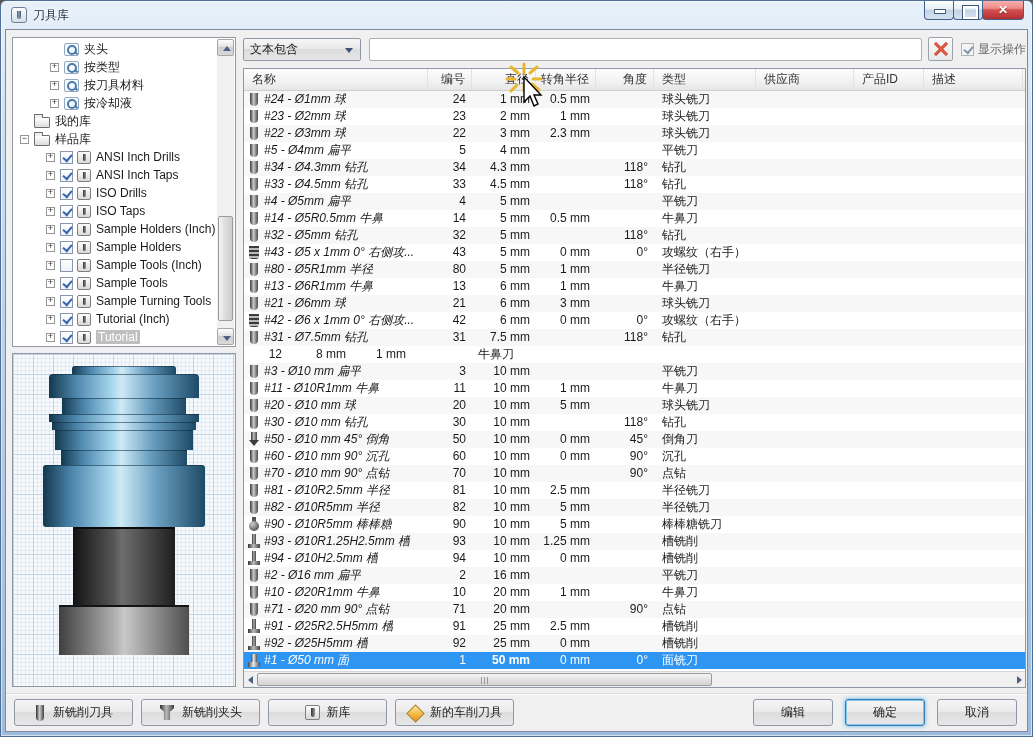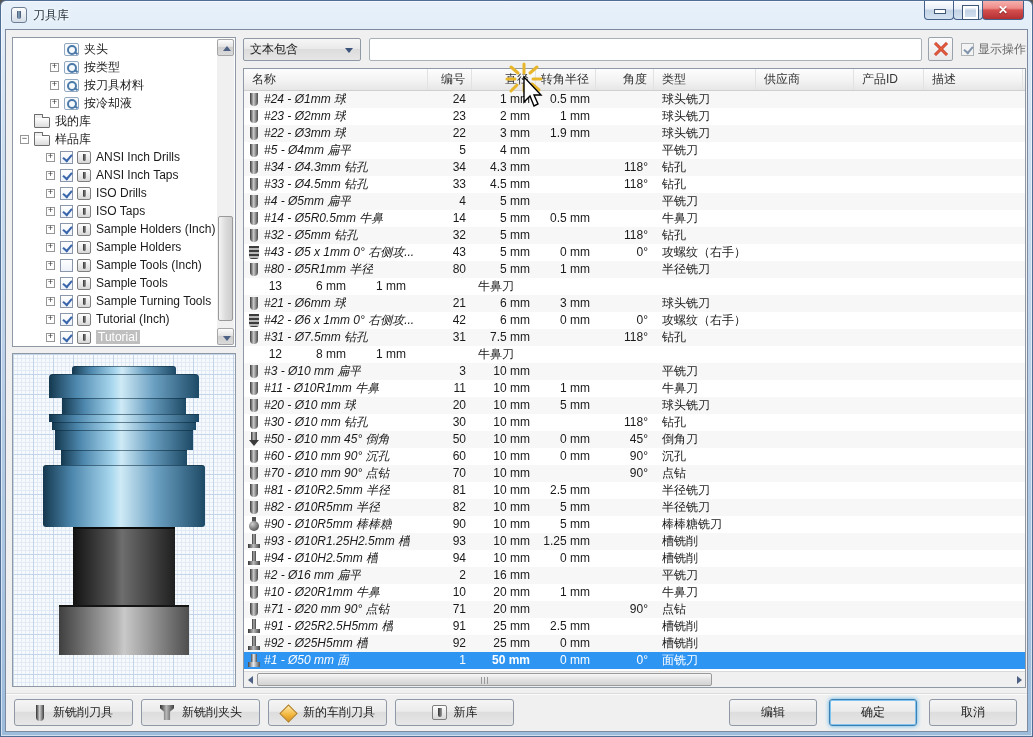--- a/index.html
+++ b/index.html
@@ -170,21 +170,21 @@
 
   
   .footer-sep { position:absolute; left:0; right:0; top:663px; border-top:1px solid #dcdcdc; border-bottom:1px solid #fbfbfb; }
   .footer { position:absolute; left:8px; right:10px; top:669px; height:27px; display:flex; }
   .fbtn { height:27px; border:1px solid #8e99a5; border-radius:3px; font-size:12px; color:#1a1a1a;
     background:linear-gradient(#f5f5f5,#ebebeb 45%,#dddddd 50%,#e7e7e7);
     display:flex; align-items:center; justify-content:center; }
   .fbtn-left { width:119px; margin-right:8px; }
   .fbtn .fico { margin-right:7px; position:relative; flex:none; }
   .spacer { flex:1; }
-  .fbtn-right { width:88px; margin-left:12px; }
+  .fbtn-right { width:80px; margin-left:12px; }
   .fbtn.default { border:1px solid #3c7fb1; box-shadow:0 0 0 1px #7fc3ee inset, 0 0 4px #54b0e8; }
 
   .fi-mill { width:12px; height:18px; }
   .fi-mill::before { content:''; position:absolute; left:2px; top:1px; width:8px; height:16px;
     background:linear-gradient(90deg,#2e2e2e,#cfcfcf 45%,#3e3e3e); border-radius:0 0 4px 4px; }
   .fi-holder { width:16px; height:17px; }
   .fi-holder::before { content:''; position:absolute; left:1px; top:1px; width:14px; height:15px;
     background:linear-gradient(90deg,#2e2e2e,#b9b9b9 45%,#3e3e3e);
     clip-path:polygon(0 0,100% 0,100% 22%,72% 45%,72% 100%,28% 100%,28% 45%,0 22%); }
   .fi-diamond { width:16px; height:16px; }
@@ -393,21 +393,21 @@
             <div class="tcell left" style="width: 70px;"></div>
             <div class="tcell left" style="width: 99px;"></div>
           </div>
           <div class="trow odd">
             <div class="tcell left namecell" style="width: 184px;">
               <div class="ti ti-mill"></div>
               <span class="nm">#22 - Ø3mm 球</span>
             </div>
             <div class="tcell right" style="width: 44px;">22</div>
             <div class="tcell right" style="width: 64px;">3 mm</div>
-            <div class="tcell right" style="width: 60px;">1.9 mm</div>
+            <div class="tcell right" style="width: 60px;">2.3 mm</div>
             <div class="tcell right" style="width: 58px;"></div>
             <div class="tcell left" style="width: 102px;">球头铣刀</div>
             <div class="tcell left" style="width: 98px;"></div>
             <div class="tcell left" style="width: 70px;"></div>
             <div class="tcell left" style="width: 99px;"></div>
           </div>
           <div class="trow even">
             <div class="tcell left namecell" style="width: 184px;">
               <div class="ti ti-mill"></div>
               <span class="nm">#5 - Ø4mm 扁平</span>
@@ -513,20 +513,24 @@
             <div class="tcell right" style="width: 44px;">80</div>
             <div class="tcell right" style="width: 64px;">5 mm</div>
             <div class="tcell right" style="width: 60px;">1 mm</div>
             <div class="tcell right" style="width: 58px;"></div>
             <div class="tcell left" style="width: 102px;">半径铣刀</div>
             <div class="tcell left" style="width: 98px;"></div>
             <div class="tcell left" style="width: 70px;"></div>
             <div class="tcell left" style="width: 99px;"></div>
           </div>
           <div class="trow even">
+            <div class="tcell left namecell" style="width: 184px;">
+              <div class="ti ti-mill"></div>
+              <span class="nm">#13 - Ø6R1mm 牛鼻</span>
+            </div>
             <div class="tcell right" style="width: 44px;">13</div>
             <div class="tcell right" style="width: 64px;">6 mm</div>
             <div class="tcell right" style="width: 60px;">1 mm</div>
             <div class="tcell right" style="width: 58px;"></div>
             <div class="tcell left" style="width: 102px;">牛鼻刀</div>
             <div class="tcell left" style="width: 98px;"></div>
             <div class="tcell left" style="width: 70px;"></div>
             <div class="tcell left" style="width: 99px;"></div>
           </div>
           <div class="trow odd">
@@ -845,26 +849,26 @@
     <div class="footer" id="footer">
         <div class="fbtn fbtn-left">
           <div class="fico fi-mill"></div>
           <span>新铣削刀具</span>
         </div>
         <div class="fbtn fbtn-left">
           <div class="fico fi-holder"></div>
           <span>新铣削夹头</span>
         </div>
         <div class="fbtn fbtn-left">
+          <div class="fico fi-lib"></div>
+          <span>新库</span>
+        </div>
+        <div class="fbtn fbtn-left">
           <div class="fico fi-diamond"></div>
           <span>新的车削刀具</span>
-        </div>
-        <div class="fbtn fbtn-left">
-          <div class="fico fi-lib"></div>
-          <span>新库</span>
         </div>
         <div class="spacer"></div>
         <div class="fbtn fbtn-right">
           <span>编辑</span>
         </div>
         <div class="fbtn fbtn-right default">
           <span>确定</span>
         </div>
         <div class="fbtn fbtn-right">
           <span>取消</span>

